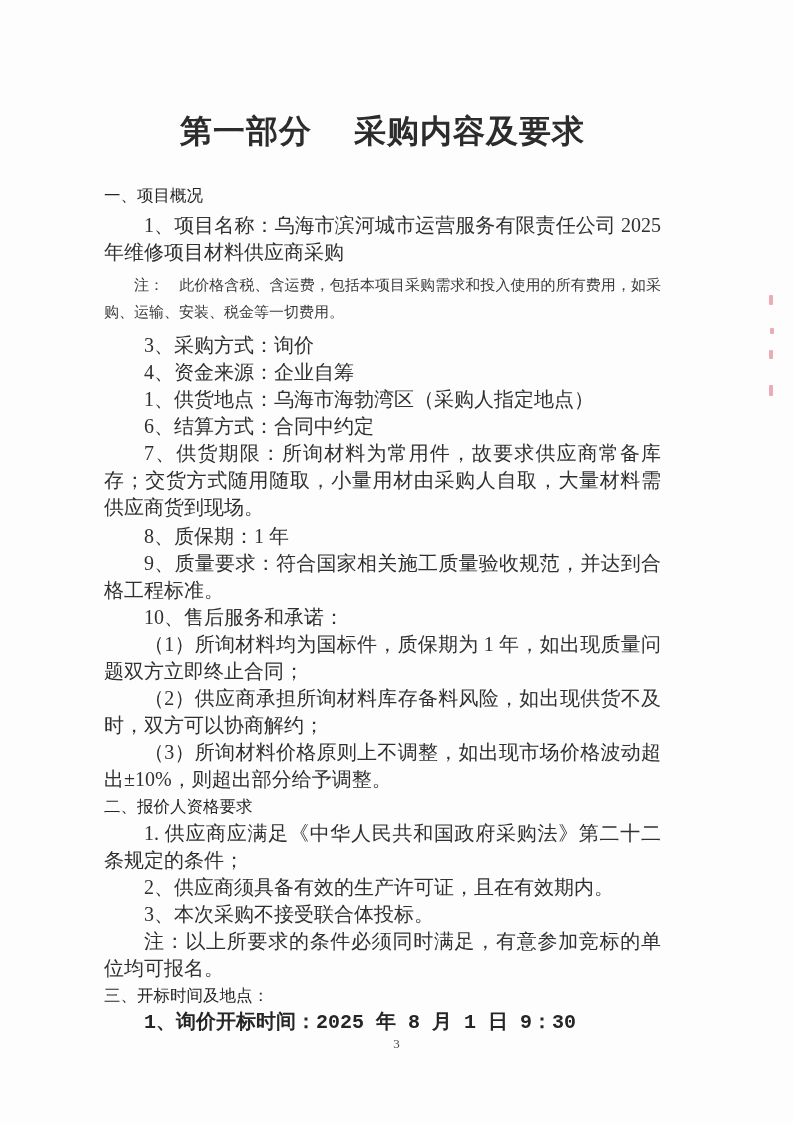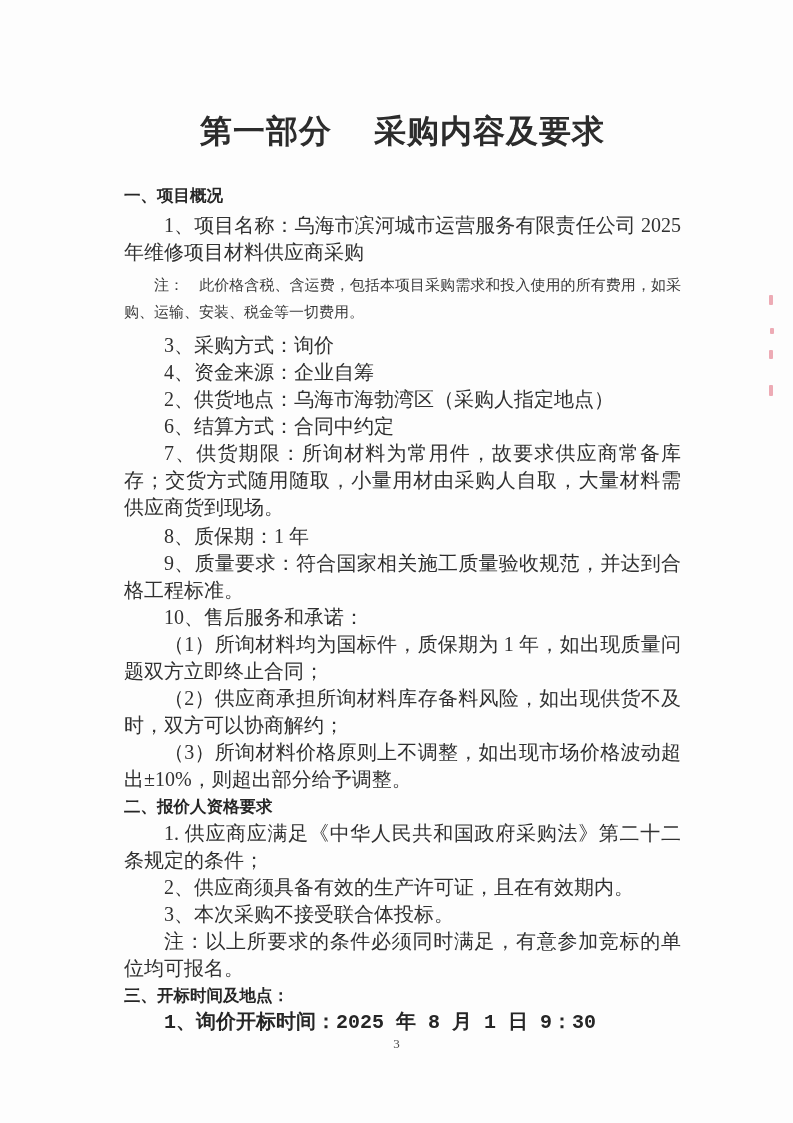--- a/index.html
+++ b/index.html
@@ -11,39 +11,39 @@
     position: relative;
     width: 793px;
     height: 1123px;
     background: #fdfdfd;
     overflow: hidden;
     font-family: "Liberation Serif", "DejaVu Serif", serif;
     color: #303030;
   }
   .content {
     position: absolute;
-    left: 124px;
+    left: 104px;
     top: 0;
     width: 557px;
   }
   .doc-title {
     margin: 112px 0 0 0;
     font-size: 32px;
     line-height: 1.2;
     font-weight: 700;
     text-align: center;
     letter-spacing: 1px;
     color: #2c2c2c;
     font-family: "Liberation Serif", "DejaVu Serif", serif;
   }
   h2 {
     margin: 0;
     font-size: 16.5px;
     line-height: 27px;
-    font-weight: 700;
+    font-weight: 400;
     color: #262626;
     font-family: "Liberation Sans", "DejaVu Sans", sans-serif;
   }
   h2.s1 { margin-top: 32px; }
   h2.s2 { }
   p {
     margin: 0;
     font-size: 20px;
     line-height: 27px;
     text-align: justify;
@@ -91,21 +91,21 @@
 
     <h2 class="s1">一、项目概况</h2>
 
     <p class="item1">1、项目名称：乌海市滨河城市运营服务有限责任公司 2025 年维修项目材料供应商采购</p>
 
 
     <p class="note-small">注：　此价格含税、含运费，包括本项目采购需求和投入使用的所有费用，如采购、运输、安装、税金等一切费用。</p>
 
     <p class="item3">3、采购方式：询价</p>
     <p>4、资金来源：企业自筹</p>
-    <p>2、供货地点：乌海市海勃湾区（采购人指定地点）</p>
+    <p>1、供货地点：乌海市海勃湾区（采购人指定地点）</p>
     <p>6、结算方式：合同中约定</p>
     <p>7、供货期限：所询材料为常用件，故要求供应商常备库存；交货方式随用随取，小量用材由采购人自取，大量材料需供应商货到现场。</p>
     <p class="item8">8、质保期：1 年</p>
     <p>9、质量要求：符合国家相关施工质量验收规范，并达到合格工程标准。</p>
     <p>10、售后服务和承诺：</p>
     <p>（1）所询材料均为国标件，质保期为 1 年，如出现质量问题双方立即终止合同；</p>
     <p>（2）供应商承担所询材料库存备料风险，如出现供货不及时，双方可以协商解约；</p>
     <p>（3）所询材料价格原则上不调整，如出现市场价格波动超出±10%，则超出部分给予调整。</p>
 
     <h2 class="s2">二、报价人资格要求</h2>

